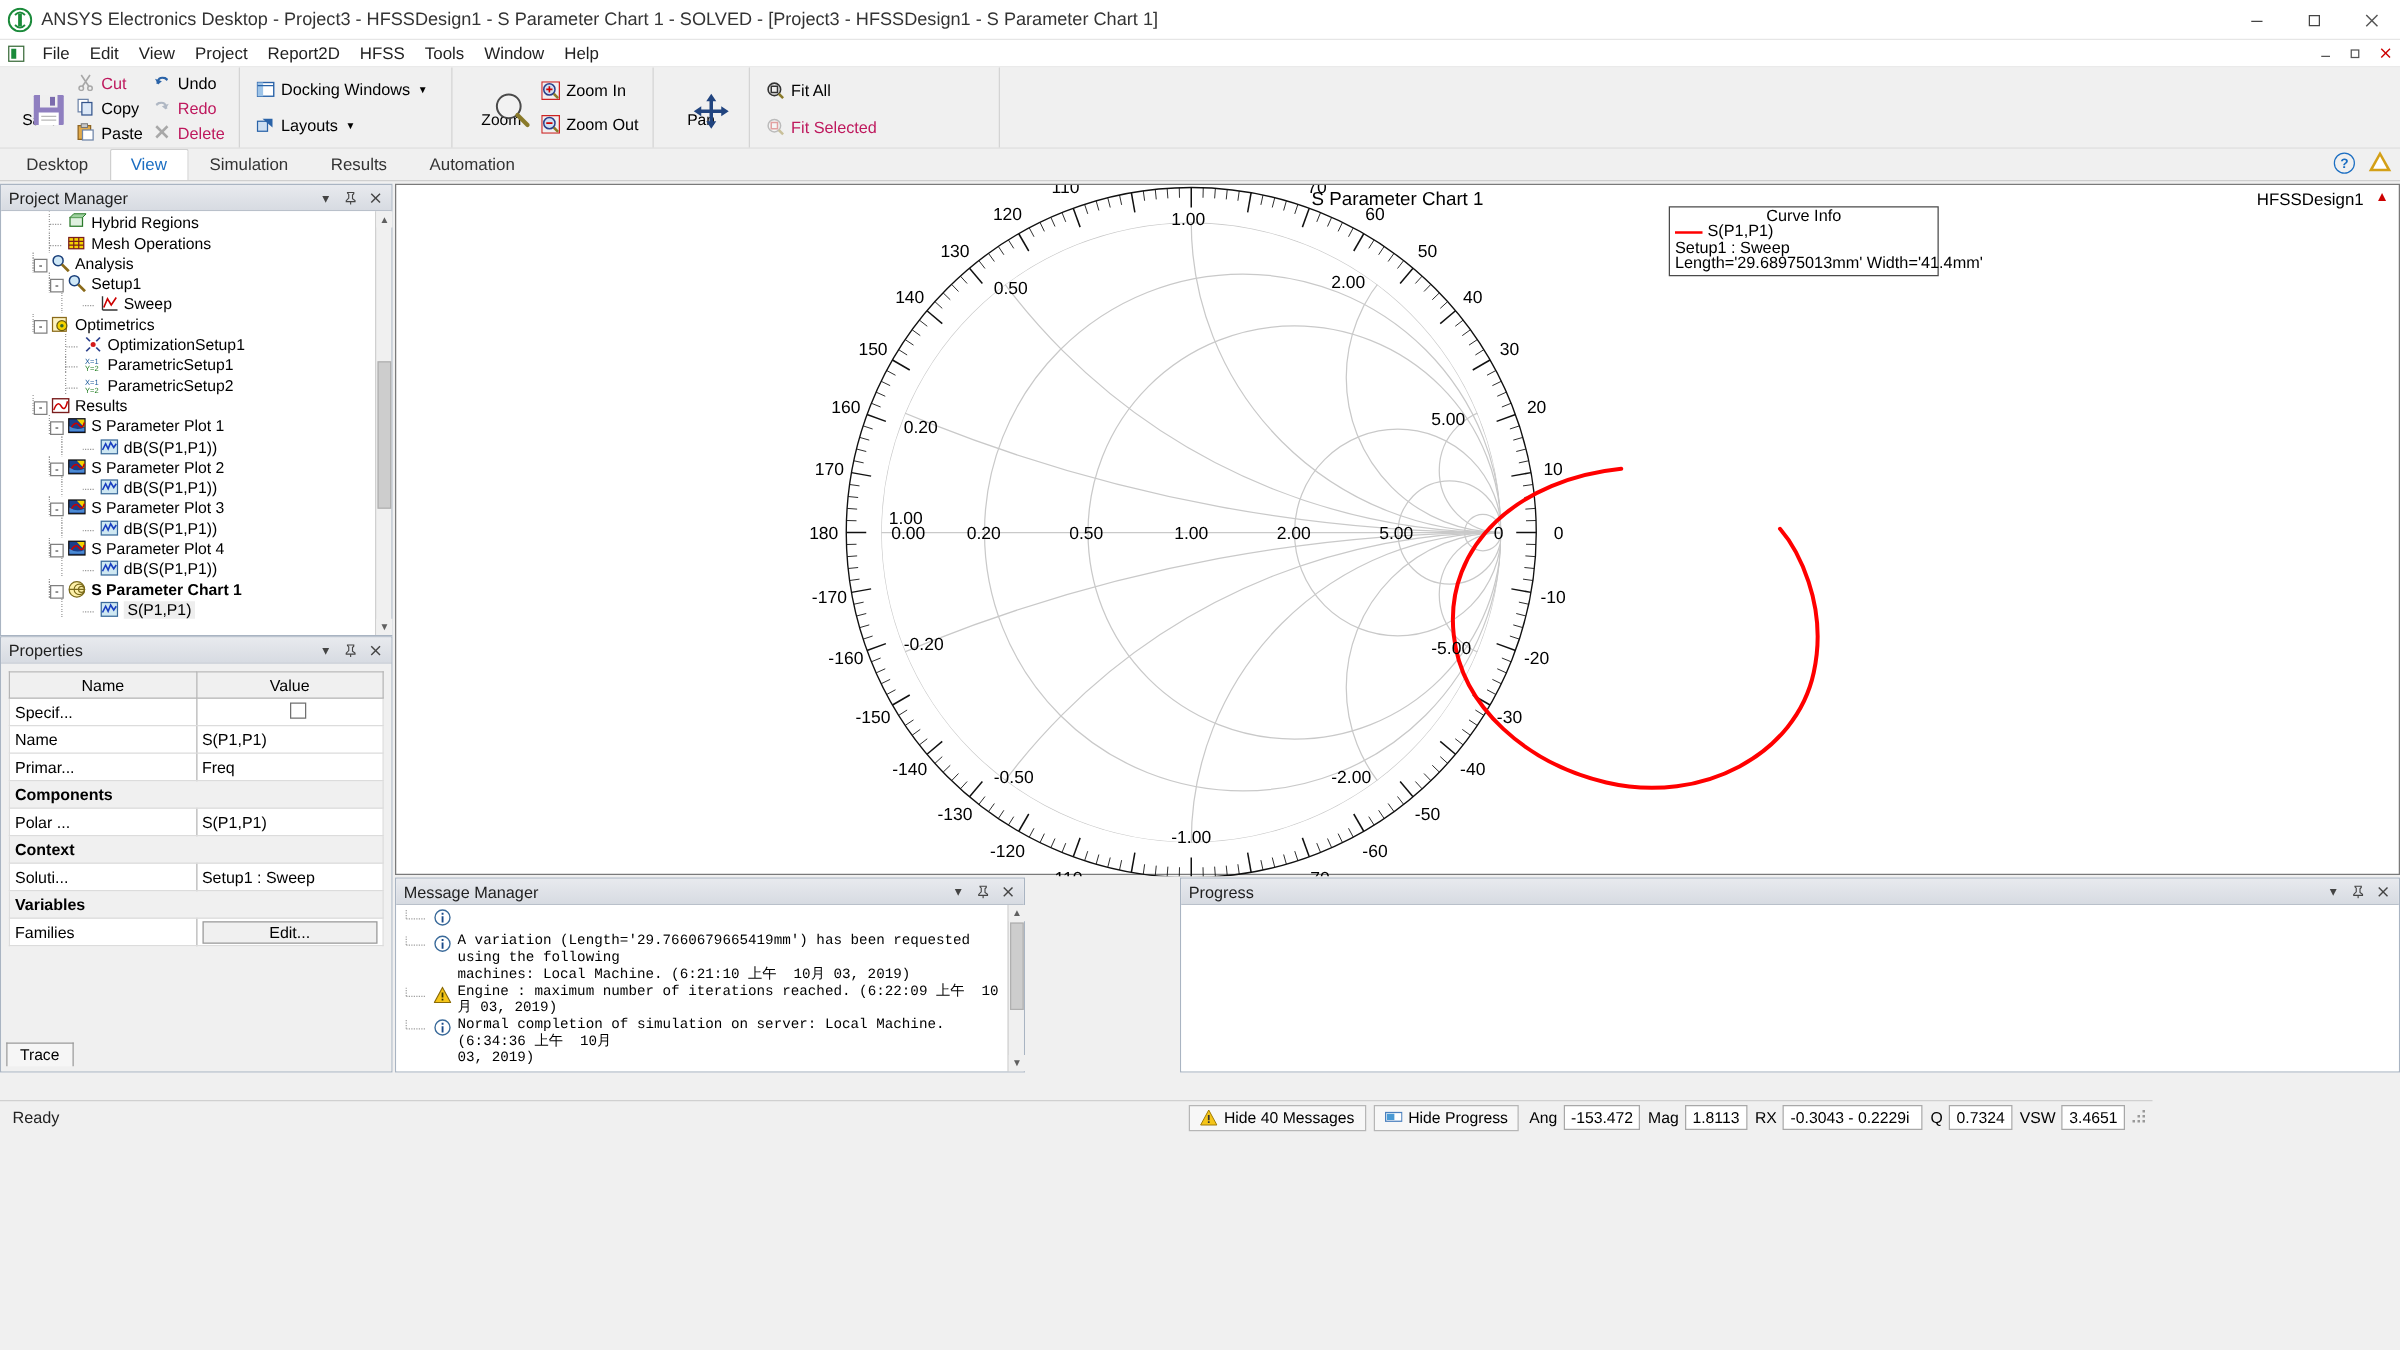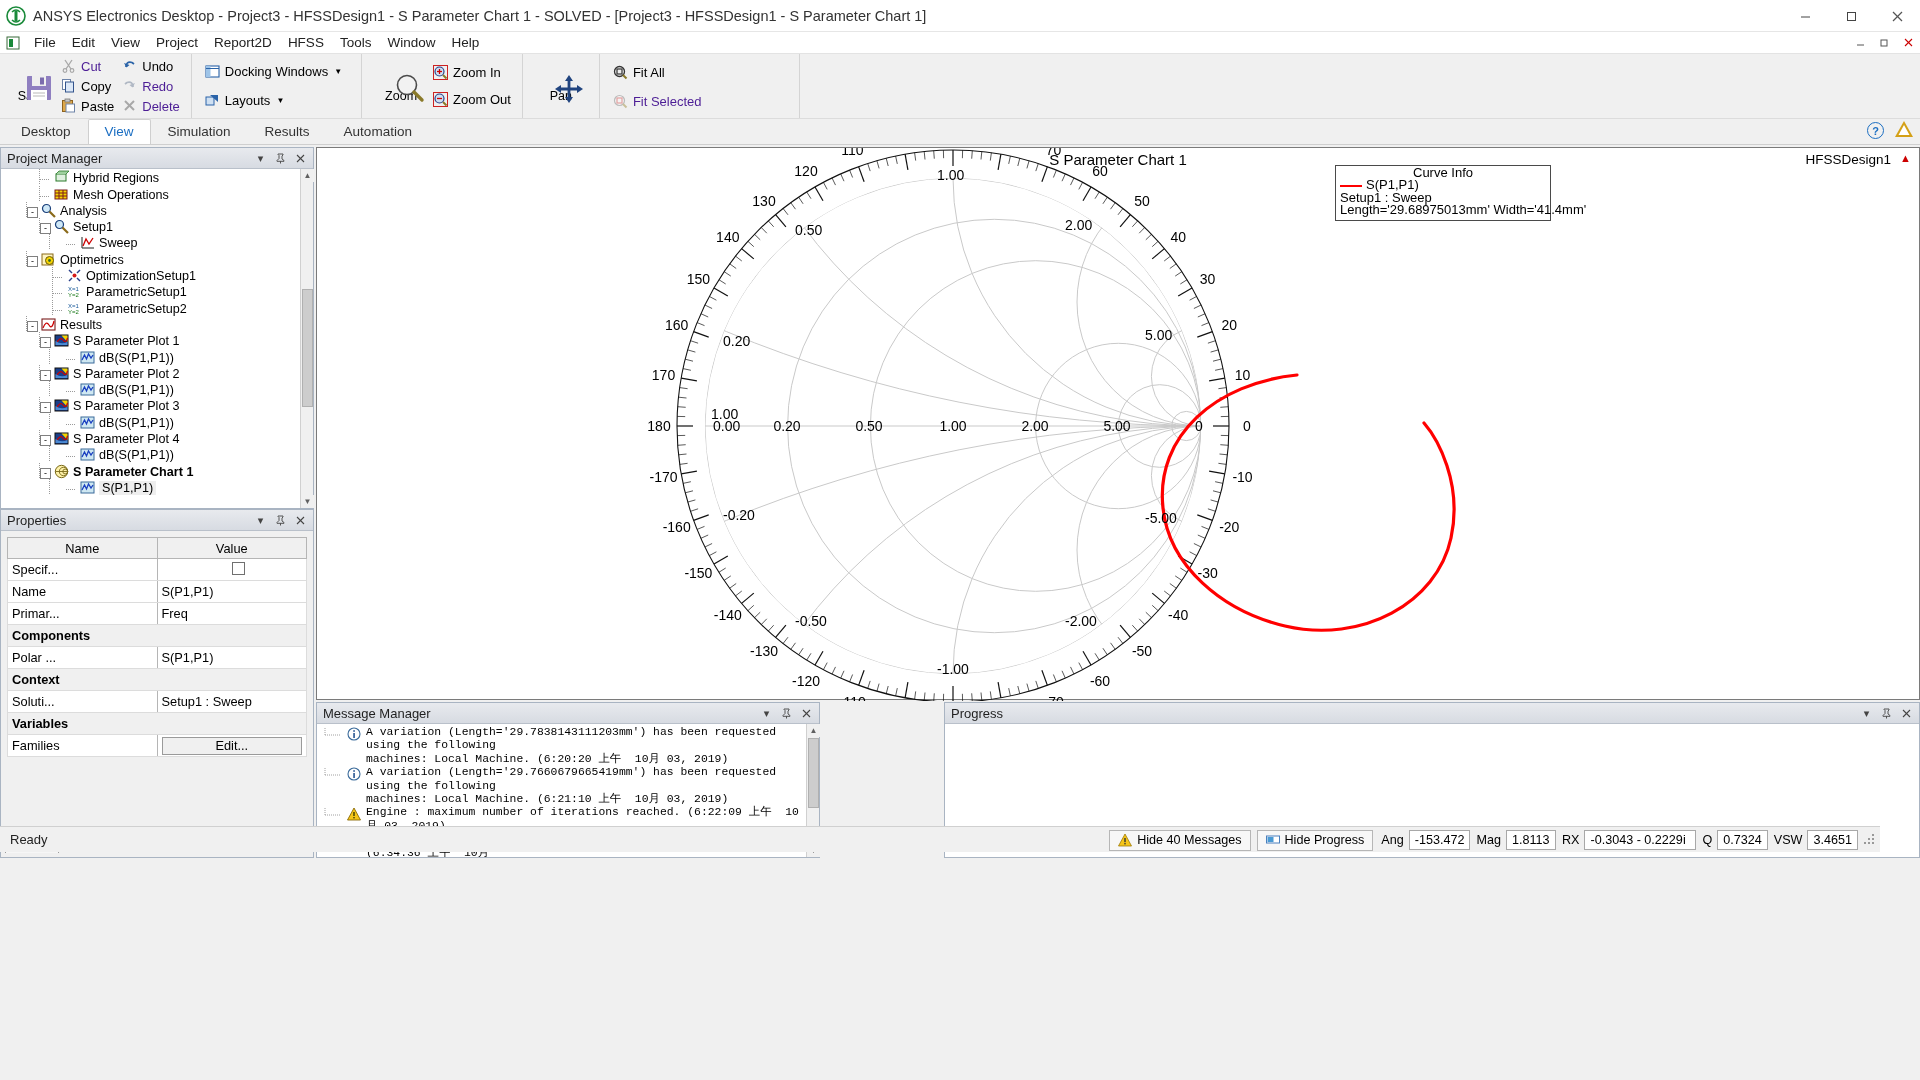--- a/index.html
+++ b/index.html
@@ -53,21 +53,21 @@
   .big-btn {
     width:52px; display:flex; flex-direction:column; align-items:center; justify-content:center;
     padding-top:2px; cursor:default;
   }
   .big-btn .lbl { font-size:12.5px; margin-top:2px; }
   .small-col { display:flex; flex-direction:column; justify-content:center; }
   .small-btn {
     display:flex; align-items:center; gap:4px; padding:1px 5px 1px 3px;
     font-size:13px; white-space:nowrap; cursor:default; height:21px;
   }
-  .small-btn.disabled { color:#4c1d95; }
+  .small-btn.disabled { color:#be185d; }
   .ico { width:16px; height:16px; display:inline-block; position:relative; flex:none; }
 
   
   .rtabs {
     position:absolute; left:0; top:119px; width:1920px; height:26px;
     background:#f0f0f0; display:flex; align-items:flex-end; padding-left:4px;
     border-bottom:1px solid #cfcfcf;
   }
   .rtab { padding:4px 16px 5px 16px; font-size:13.5px; color:#333; cursor:default; border:1px solid transparent; border-bottom:none; }
   .rtab.active { background:#ffffff; border-color:#cfcfcf; color:#1b6ec2; border-radius:2px 2px 0 0; }
@@ -131,21 +131,21 @@
   .msg-body { position:absolute; left:0; top:21px; right:13px; bottom:0; background:#fff; overflow:hidden; padding-top:2px;}
   .msgrow { display:flex; align-items:flex-start; font-family:"Liberation Mono", monospace; font-size:11.4px; line-height:13.4px; padding-left:4px; }
   .msgrow .treeline { width:26px; flex:none; color:#8a8a8a; font-size:10px; padding-top:2px;}
   .msg-ic { width:14px; height:14px; margin-right:5px; flex:none; margin-top:1px; }
   .msgtext { white-space:pre-wrap; }
 
   
   #progress { left:944px; top:702px; width:976px; height:156px; }
 
   
-  .statusbar { position:absolute; left:0; top:826px; width:1880px; height:26px; background:#f0f0f0;
+  .statusbar { position:absolute; left:0; top:880px; width:1722px; height:26px; background:#f0f0f0;
     border-top:1px solid #d0d0d0; display:flex; align-items:center; font-size:13px; }
   .status-ready { padding-left:10px; color:#222; }
   .status-right { position:absolute; right:0; top:0; height:26px; display:flex; align-items:center; gap:0; }
   .sbtn { display:flex; align-items:center; gap:5px; border:1px solid #b6b6b6; background:#f7f7f7; height:21px; padding:0 8px; margin-right:6px; font-size:12.6px; }
   .sfield-lbl { font-size:12.6px; padding:0 5px 0 2px; }
   .sfield { border:1px solid #a8a8a8; background:#fff; height:20px; min-width:42px; display:flex; align-items:center; padding:0 5px;
     font-size:12.6px; margin-right:4px; }
   .resize-grip { width:16px; height:16px; margin-right:2px; }
 </style>
 </head>
@@ -1062,22 +1062,20 @@
         <div class="msgrow">
           <span class="treeline"><svg width="24" height="14">
               <line x1="4" y1="0" x2="4" y2="7" stroke="#a0a0a0" stroke-dasharray="1 1"></line>
               <line x1="4" y1="7" x2="20" y2="7" stroke="#a0a0a0" stroke-dasharray="1 1"></line>
             </svg></span>
           <span class="msg-ic"><svg width="14" height="14" viewBox="0 0 14 14">
               <circle cx="7" cy="7" r="6" fill="#fff" stroke="#3a6a9a" stroke-width="1.1"></circle>
               <rect x="6.3" y="6" width="1.5" height="5" fill="#1a4a8a"></rect>
               <rect x="6.3" y="3.2" width="1.5" height="1.6" fill="#1a4a8a"></rect>
             </svg></span>
-          <span class="msgtext">A variation (Length='29.7838143111203mm') has been requested using the following
-machines: Local Machine. (6:20:20 上午  10月 03, 2019)</span>
         </div>
         <div class="msgrow">
           <span class="treeline"><svg width="24" height="14">
               <line x1="4" y1="0" x2="4" y2="7" stroke="#a0a0a0" stroke-dasharray="1 1"></line>
               <line x1="4" y1="7" x2="20" y2="7" stroke="#a0a0a0" stroke-dasharray="1 1"></line>
             </svg></span>
           <span class="msg-ic"><svg width="14" height="14" viewBox="0 0 14 14">
               <circle cx="7" cy="7" r="6" fill="#fff" stroke="#3a6a9a" stroke-width="1.1"></circle>
               <rect x="6.3" y="6" width="1.5" height="5" fill="#1a4a8a"></rect>
               <rect x="6.3" y="3.2" width="1.5" height="1.6" fill="#1a4a8a"></rect>

